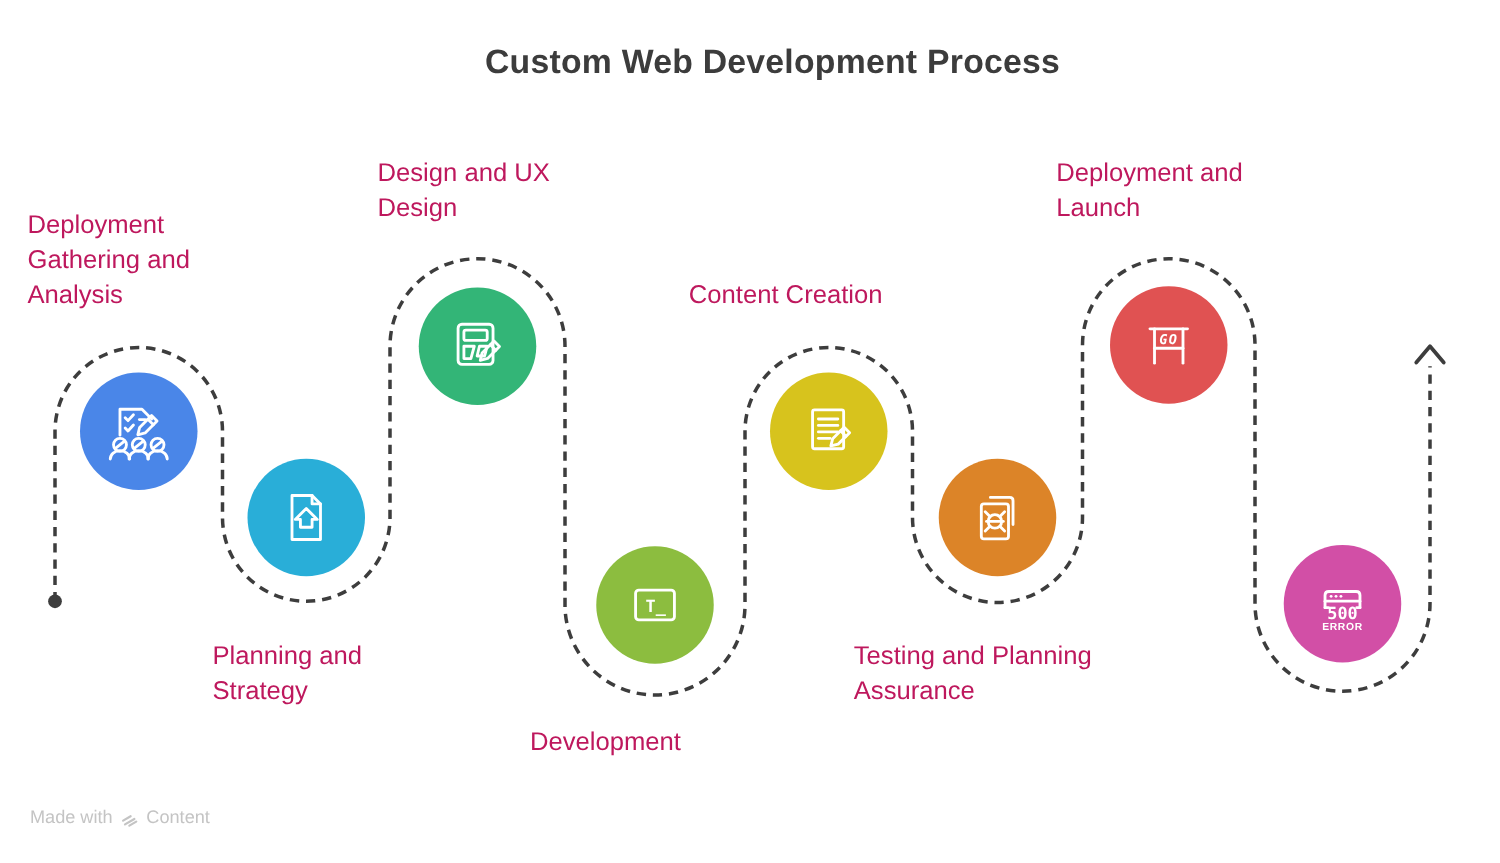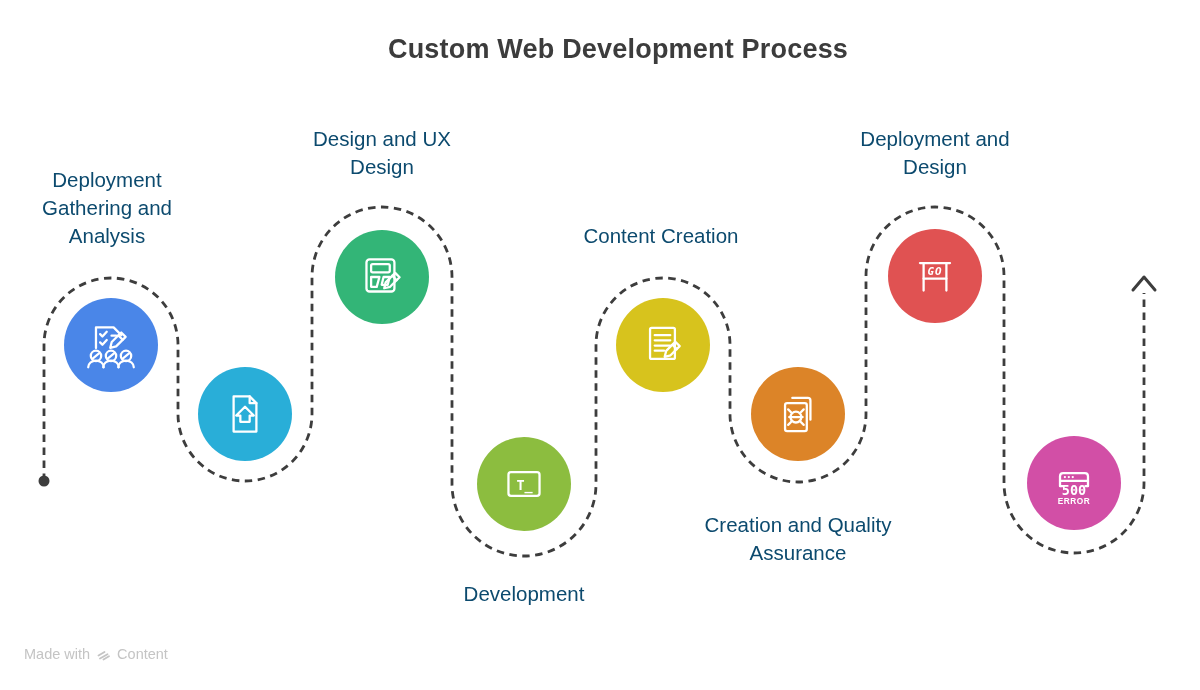--- a/index.html
+++ b/index.html
@@ -19,33 +19,32 @@
   }
   .c1 { left:64px;  top:298px; }
   .c2 { left:198px; top:367px; }
   .c3 { left:335px; top:230px; }
   .c4 { left:477px; top:437px; }
   .c5 { left:616px; top:298px; }
   .c6 { left:751px; top:367px; }
   .c7 { left:888px; top:229px;font-style:italic; }
   .c8 { left:1027px;top:436px; }
   .label {
-    position:absolute; font-size:20.5px; line-height:28px; color:#0c4a6e;
-    text-align:center;
+    position:absolute; font-size:20.5px; line-height:28px; color:#be185d;
   }
   .l1 { left:22px;  top:166px; width:170px; }
   .l2 { left:170px; top:511px; width:150px; }
   .l3 { left:302px; top:125px; width:160px; }
   .l4 { left:424px; top:580px; width:200px; }
   .l5 { left:551px; top:222px; width:220px; }
   .l6 { left:683px; top:511px; width:230px; }
   .l7 { left:845px; top:125px; width:180px; }
   .l8 { left:978px; top:580px; width:190px; }
   .watermark {
-    position:absolute; left:24px; top:646px; display:flex; 
+    position:absolute; left:24px; top:646px; display:flex; align-items:center;
     gap:6px; font-size:14.5px; color:#c4c4c4;
   }
   .icon-svg text { stroke:none; }
 </style>
 </head>
 <body>
 
 <div class="canvas">
 
   <div class="title">Custom Web Development Process</div>
@@ -91,20 +90,21 @@
 
   <div class="circle c2" style="background-color: rgb(41, 174, 216);">
     <svg class="icon-svg" width="58" height="58" viewBox="0 0 56 56">
       <g stroke="#fff" stroke-width="2.2" fill="none" stroke-linecap="round" stroke-linejoin="round">
         <path d="M17 45 V 11 H 32.5 L 39 17.5 V 45 Z"></path>
         <path d="M32.5 11 V 17.5 H 39"></path>
         <path d="M28 21 L 36.5 29.5 H 32.5 V 35.5 H 23.5 V 29.5 H 19.5 Z"></path>
       </g>
     </svg>
   </div>
+  <div class="label l2">Planning and Strategy</div>
 
   <div class="circle c3" style="background-color: rgb(51, 181, 119);">
     <svg class="icon-svg" width="58" height="58" viewBox="0 0 56 56">
       <g stroke="#fff" stroke-width="2.2" fill="none" stroke-linecap="round" stroke-linejoin="round">
         <rect x="13" y="11" width="27" height="31" rx="3"></rect>
         <rect x="17.5" y="15.5" width="18" height="8" rx="1.5"></rect>
         <path d="M17.5 28 h8 l-2.6 9.5 h-5.4 Z"></path>
         <path d="M29.5 28 h6 l-2 7.5 h-5.8 Z"></path>
         <g transform="rotate(45 36.5 32.5)">
           <path d="M33.5 23.5 h6 v13 l-3 5 -3 -5 Z"></path>
@@ -149,34 +149,34 @@
         <rect x="15.5" y="17.5" width="21" height="27" rx="2"></rect>
         <circle cx="26" cy="31" r="5.2"></circle>
         <path d="M19.5 31 H 32.5"></path>
         <path d="M22 27 l-3.5 -3.5"></path>
         <path d="M30 27 l3.5 -3.5"></path>
         <path d="M22 35 l-3.5 3.5"></path>
         <path d="M30 35 l3.5 3.5"></path>
       </g>
     </svg>
   </div>
-  <div class="label l6">Creation and Quality Assurance</div>
+  <div class="label l6">Testing and Planning Assurance</div>
 
   <div class="circle c7" style="background-color: rgb(224, 82, 82);">
     <svg class="icon-svg" width="58" height="58" viewBox="0 0 56 56">
       <g stroke="#fff" stroke-width="2.2" fill="none" stroke-linecap="round" stroke-linejoin="round">
         <path d="M13.5 15.5 H 42.5"></path>
         <path d="M17 15.5 V 42"></path>
         <path d="M39 15.5 V 42"></path>
         <path d="M17 30.5 H 39"></path>
       </g>
       <text x="28" y="27.2" text-anchor="middle" fill="#fff" font-family="DejaVu Sans Mono, monospace" font-size="10.5" font-weight="bold" letter-spacing="1">GO</text>
     </svg>
   </div>
-  <div class="label l7">Deployment and Design</div>
+  <div class="label l7">Deployment and Launch</div>
 
   <div class="circle c8" style="background-color: rgb(210, 79, 166);">
     <svg class="icon-svg" width="58" height="58" viewBox="0 0 56 56">
       <g stroke="#fff" stroke-width="2.2" fill="none" stroke-linecap="round" stroke-linejoin="round">
         <path d="M14.5 31 V 21.5 Q14.5 18.5 17.5 18.5 H 38.5 Q41.5 18.5 41.5 21.5 V 31"></path>
         <path d="M14.5 26 H 41.5"></path>
         <path d="M14.5 31 h2.5"></path>
         <path d="M39 31 h2.5"></path>
       </g>
       <circle cx="19.2" cy="22.3" r="1.1" fill="#fff"></circle>

